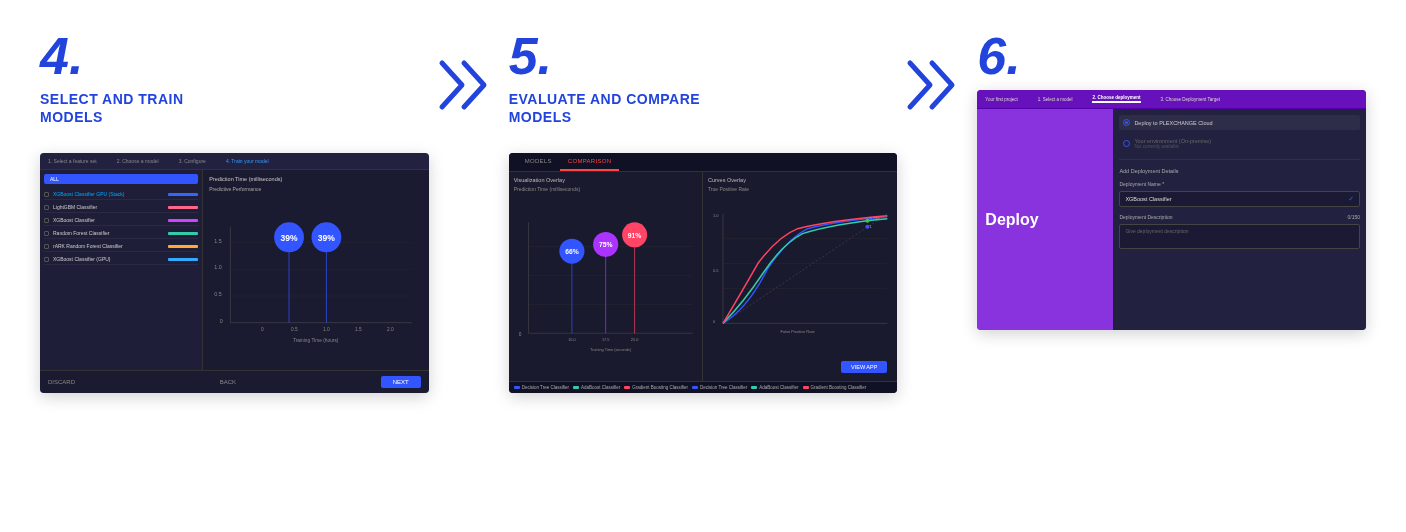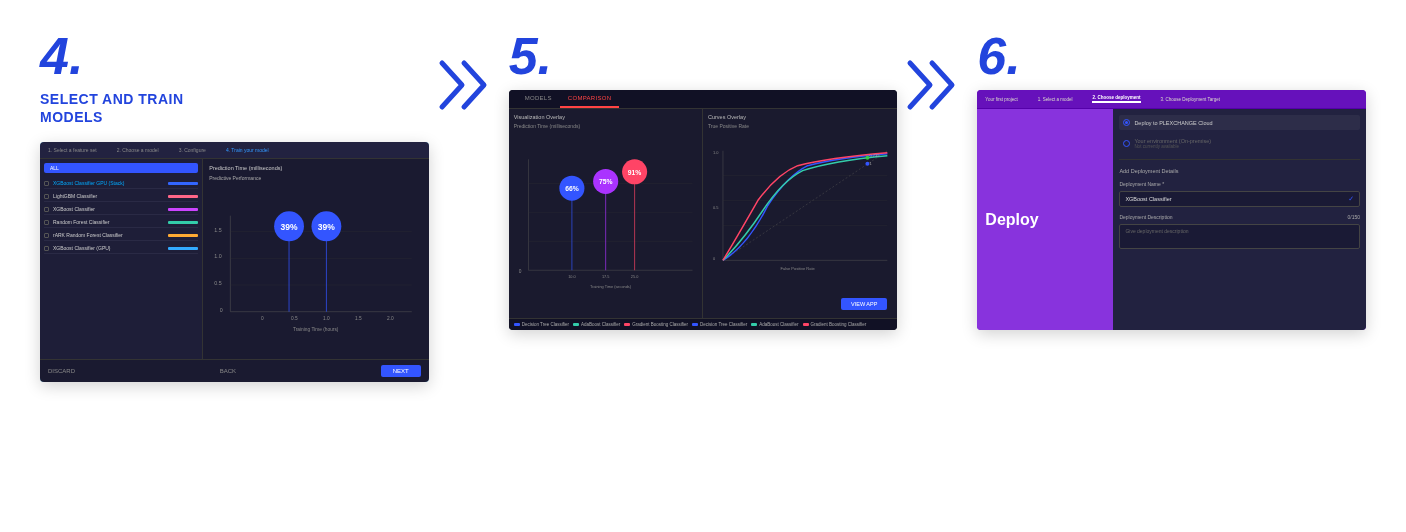--- a/index.html
+++ b/index.html
@@ -38,21 +38,21 @@
       font-style: italic;
     }
 
     .step-title {
       font-size: 14px;
       font-weight: 700;
       color: #2244dd;
       text-transform: uppercase;
       letter-spacing: 0.5px;
       line-height: 1.3;
-      margin-bottom: 16px;
+      margin-bottom: 27px;
       max-width: 200px;
     }
 
     .step-screenshot {
       width: 100%;
       max-width: 420px;
       height: 240px;
       border-radius: 4px;
       overflow: hidden;
       box-shadow: 0 4px 16px rgba(0,0,0,0.18);
@@ -525,20 +525,21 @@
 
   <div class="arrow-container">
     <svg class="chevron-arrow" viewBox="0 0 70 60" fill="none" xmlns="http://www.w3.org/2000/svg">
       <polyline points="8,8 28,30 8,52" stroke="#2244dd" stroke-width="5" fill="none" stroke-linecap="round" stroke-linejoin="round"></polyline>
       <polyline points="30,8 50,30 30,52" stroke="#2244dd" stroke-width="5" fill="none" stroke-linecap="round" stroke-linejoin="round"></polyline>
     </svg>
   </div>
 
   <div class="step">
     <div class="step-number">5.</div>
+    <div class="step-title">EVALUATE AND COMPARE MODELS</div>
 
     <div class="step-screenshot screenshot-5">
       <div class="ss5-tabs">
         <div class="ss5-tab">MODELS</div>
         <div class="ss5-tab active">COMPARISON</div>
       </div>
       <div class="ss5-body">
         <div class="ss5-left">
           <div class="ss5-chart-title">Visualization Overlay</div>
           <div style="font-size:5px;color:#888;margin-bottom:2px;">Prediction Time (milliseconds)</div>

